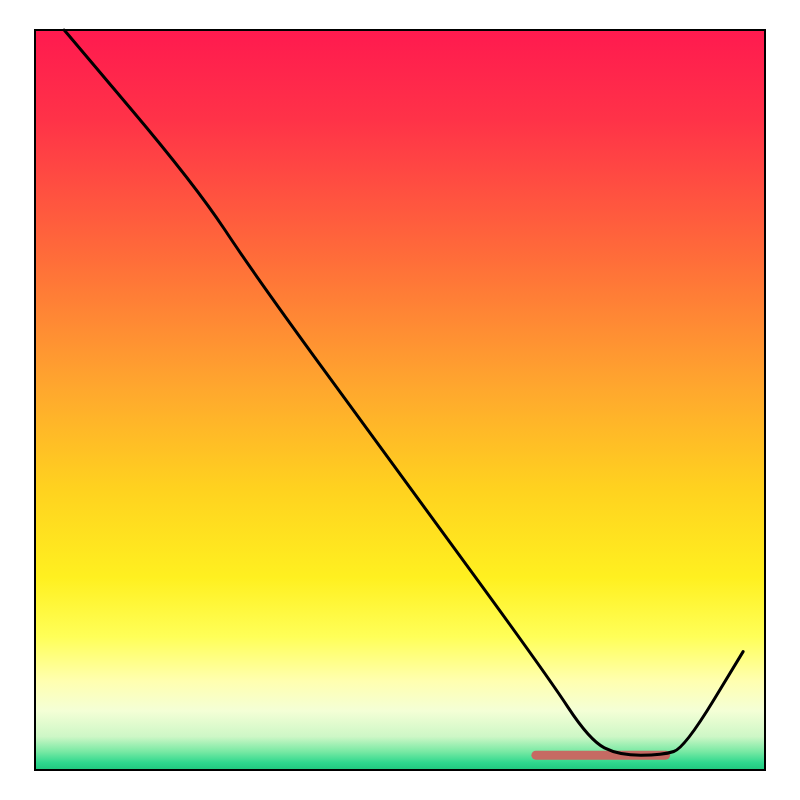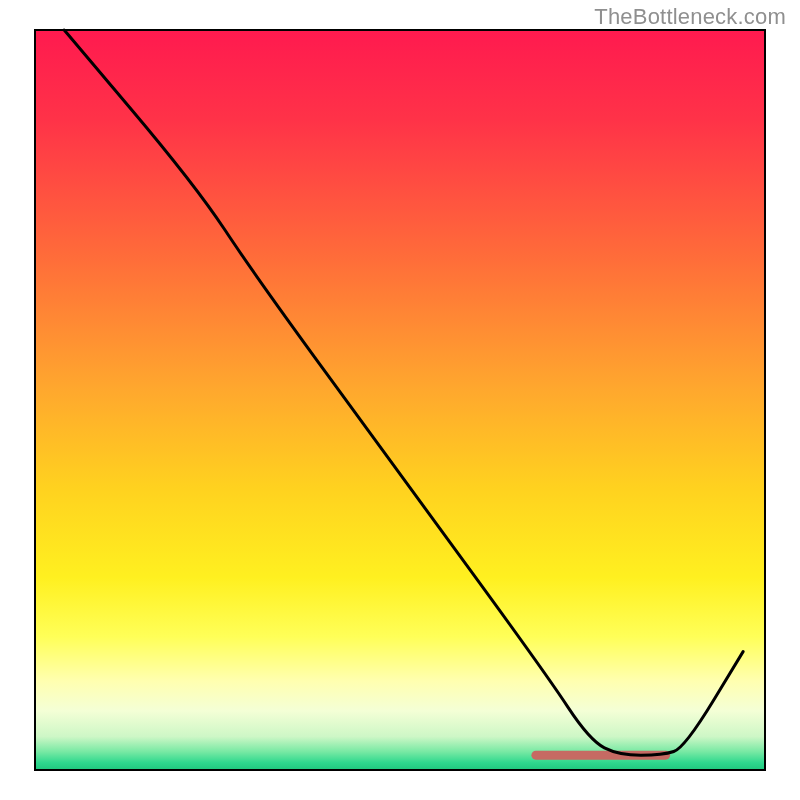--- a/index.html
+++ b/index.html
@@ -28,21 +28,20 @@
   svg.chart {
     position: absolute;
     left: 0;
     top: 0;
   }
 </style>
 </head>
 <body>
 <div class="wrap">
 
-<div class="attribution">TheBottleneck.com</div>
 
 <svg class="chart" width="800" height="800" viewBox="0 0 800 800">
   <defs>
     <linearGradient id="bg-grad" x1="0" y1="0" x2="0" y2="1">
 
     <stop offset="0%" stop-color="#ff1a4f"></stop>
           <stop offset="12%" stop-color="#ff3248"></stop>
           <stop offset="30%" stop-color="#ff6a3a"></stop>
           <stop offset="48%" stop-color="#ffa62e"></stop>
           <stop offset="62%" stop-color="#ffd21f"></stop>

